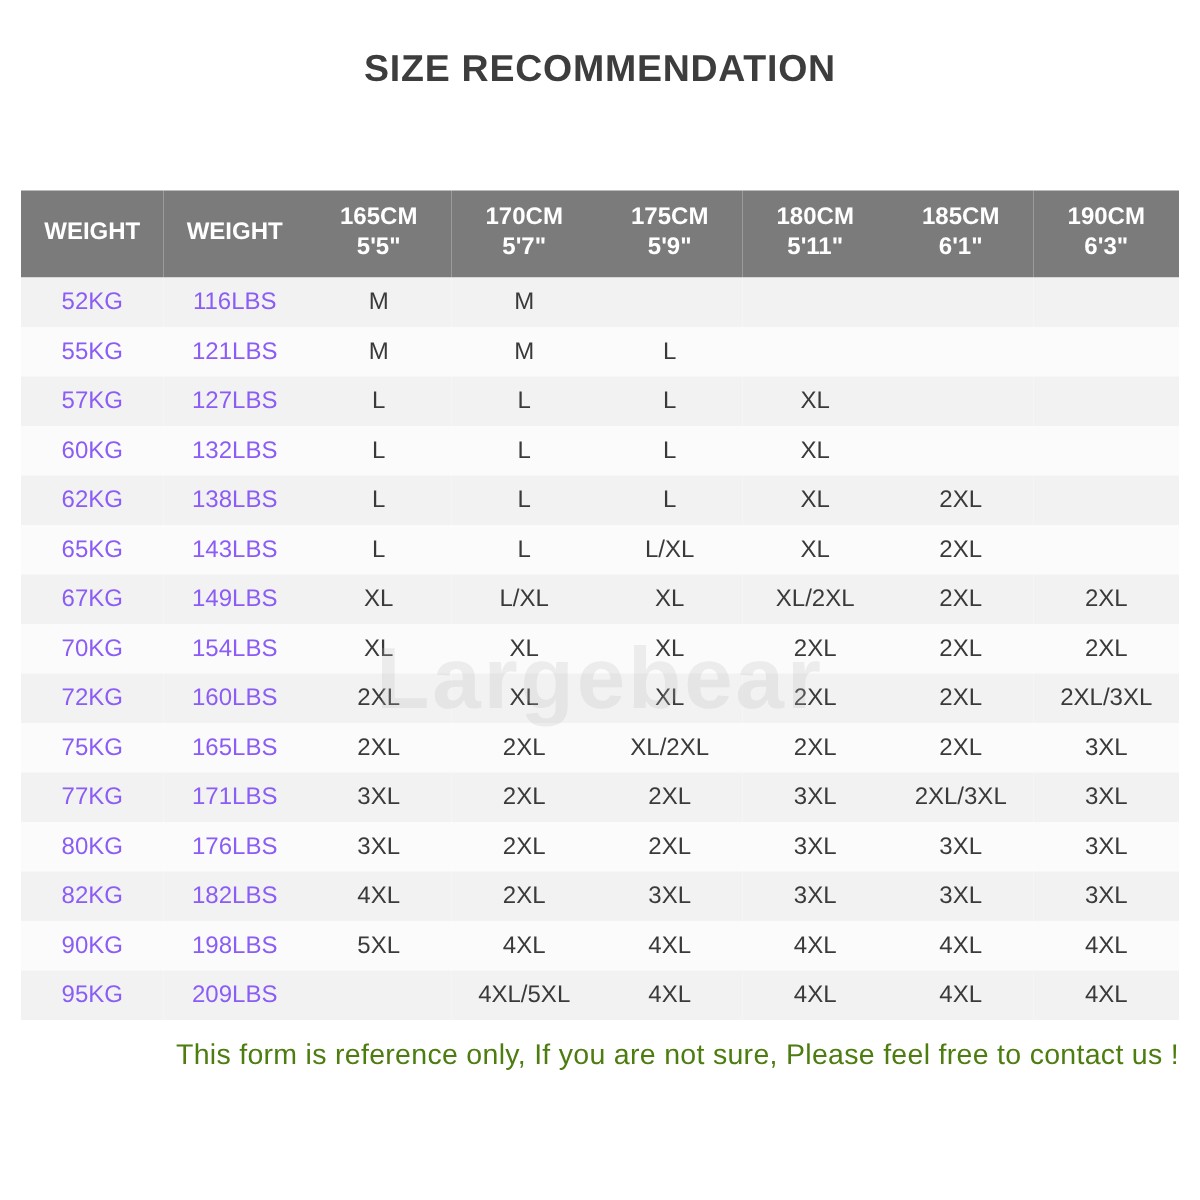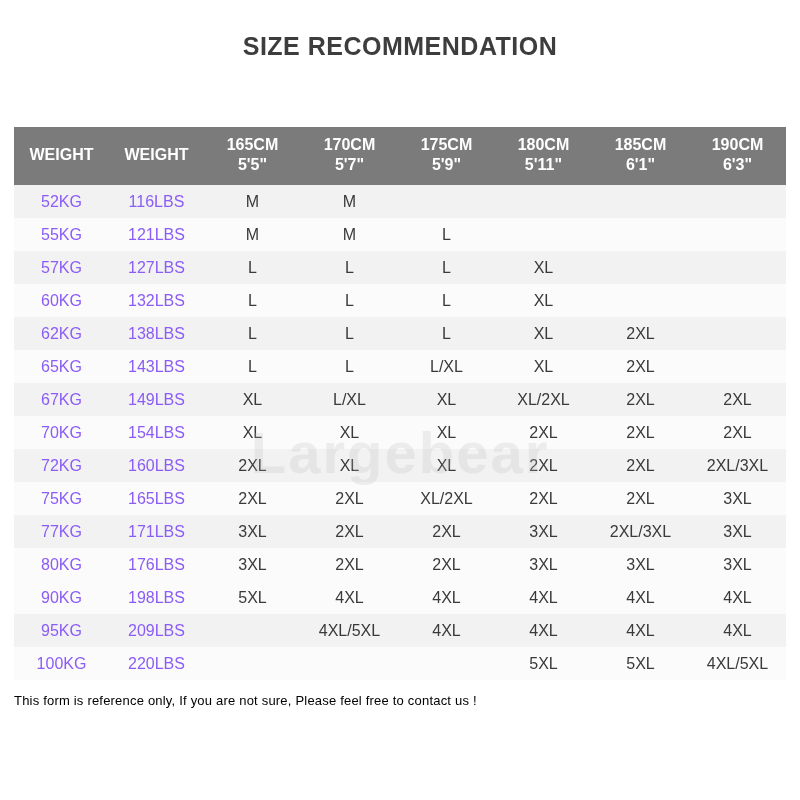--- a/index.html
+++ b/index.html
@@ -87,23 +87,23 @@
   table.size-table tr.row-odd td {
     background: #f2f2f2;
   }
   table.size-table tr.row-even td {
     background: #fbfbfb;
   }
   table.size-table td.label {
     color: #8b5cf6;
   }
   .footer-note {
-    text-align: left;
-    font-size: 13px;
-    color: #000000;
+    text-align: right;
+    font-size: 19px;
+    color: #4d7c0f;
     padding-top: 13px;
     letter-spacing: 0.2px;
   }
   col.c-weight-kg { width: 12.3%; }
   col.c-weight-lbs { width: 12.3%; }
   col.c-h { width: 12.56%; }
 </style>
 </head>
 <body>
 
@@ -274,49 +274,49 @@
           <tr class="row-even">
             <td class="label">80KG</td>
             <td class="label">176LBS</td>
             <td>3XL</td>
             <td>2XL</td>
             <td>2XL</td>
             <td>3XL</td>
             <td>3XL</td>
             <td>3XL</td>
           </tr>
+          <tr class="row-odd">
+            <td class="label">82KG</td>
+            <td class="label">182LBS</td>
+            <td>4XL</td>
+            <td>2XL</td>
+            <td>3XL</td>
+            <td>3XL</td>
+            <td>3XL</td>
+            <td>3XL</td>
+          </tr>
           <tr class="row-even">
             <td class="label">90KG</td>
             <td class="label">198LBS</td>
             <td>5XL</td>
             <td>4XL</td>
             <td>4XL</td>
             <td>4XL</td>
             <td>4XL</td>
             <td>4XL</td>
           </tr>
           <tr class="row-odd">
             <td class="label">95KG</td>
             <td class="label">209LBS</td>
             <td></td>
             <td>4XL/5XL</td>
             <td>4XL</td>
             <td>4XL</td>
             <td>4XL</td>
             <td>4XL</td>
           </tr>
-          <tr class="row-even">
-            <td class="label">100KG</td>
-            <td class="label">220LBS</td>
-            <td></td>
-            <td></td>
-            <td></td>
-            <td>5XL</td>
-            <td>5XL</td>
-            <td>4XL/5XL</td>
-          </tr>
         </tbody>
     </table>
   </div>
 
   <div class="footer-note">This form is reference only, If you are not sure, Please feel free to contact us !</div>
 
 </div>
 
 </body></html>

